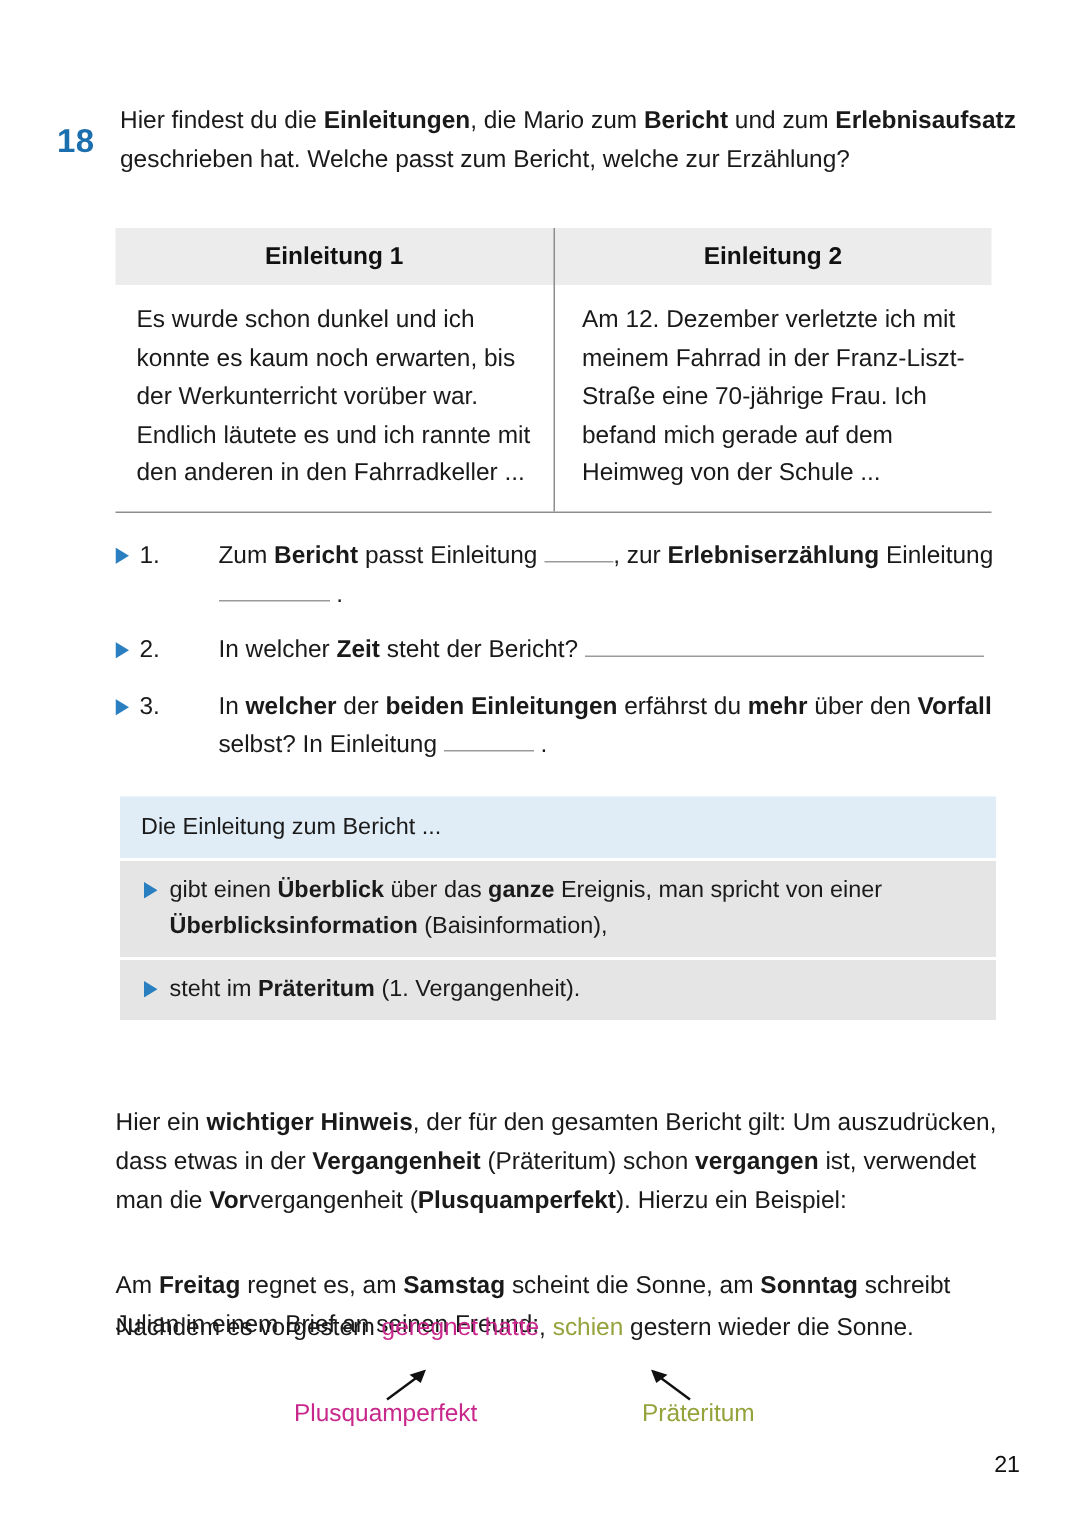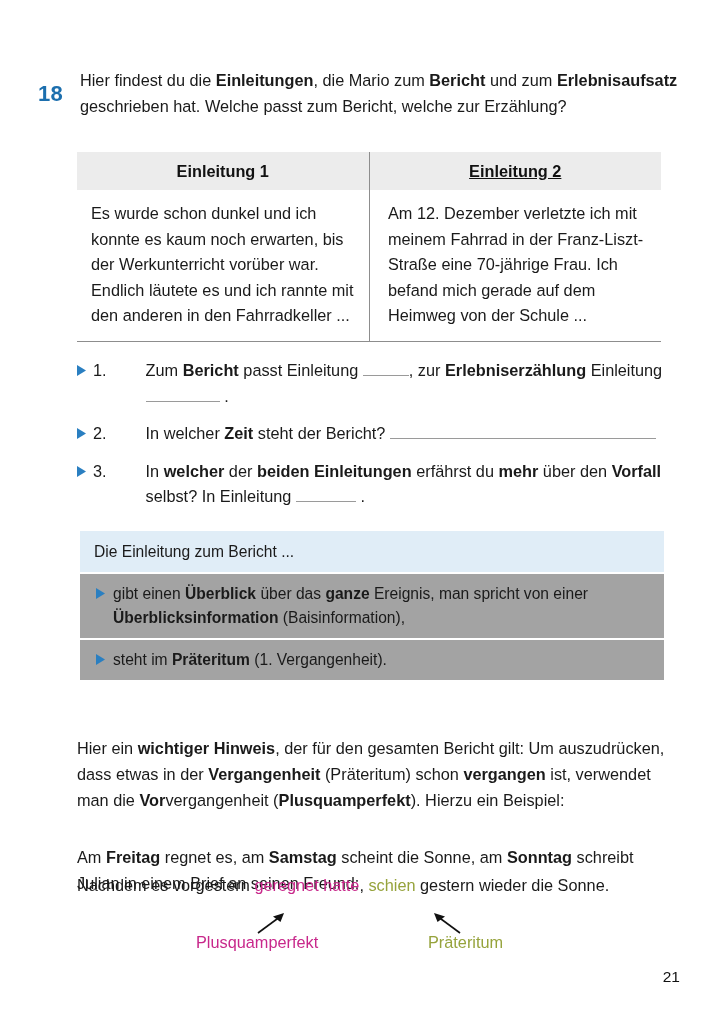--- a/index.html
+++ b/index.html
@@ -66,21 +66,20 @@
     flex: 1 1 50%;
     display: flex;
     align-items: center;
     justify-content: center;
     font-size: 16.3px;
     font-weight: bold;
     color: #111;
   }
   .thead .th.right {
     border-left: 1.3px solid #8d8d8d;
-    text-decoration: underline;
   }
   .tbody {
     display: flex;
     border-bottom: 1.3px solid #8d8d8d;
   }
   .tbody .td {
     flex: 1 1 50%;
     font-size: 16.3px;
     line-height: 25.6px;
     padding: 11px 14px 12px 14px;
@@ -140,21 +139,21 @@
     top: 531px;
     width: 584px;
     font-size: 15.6px;
   }
   .ib-head {
     background: #e0edf7;
     padding: 10px 14px 9px 14px;
     line-height: 22px;
   }
   .ib-row {
-    background: #a3a3a3;
+    background: #e5e5e5;
     display: flex;
     align-items: flex-start;
     padding: 8px 14px 8px 16px;
     line-height: 24px;
     border-top: 2px solid #ffffff;
   }
   .ib-row .tri {
     margin-top: 6px;
     margin-right: 8px;
   }

